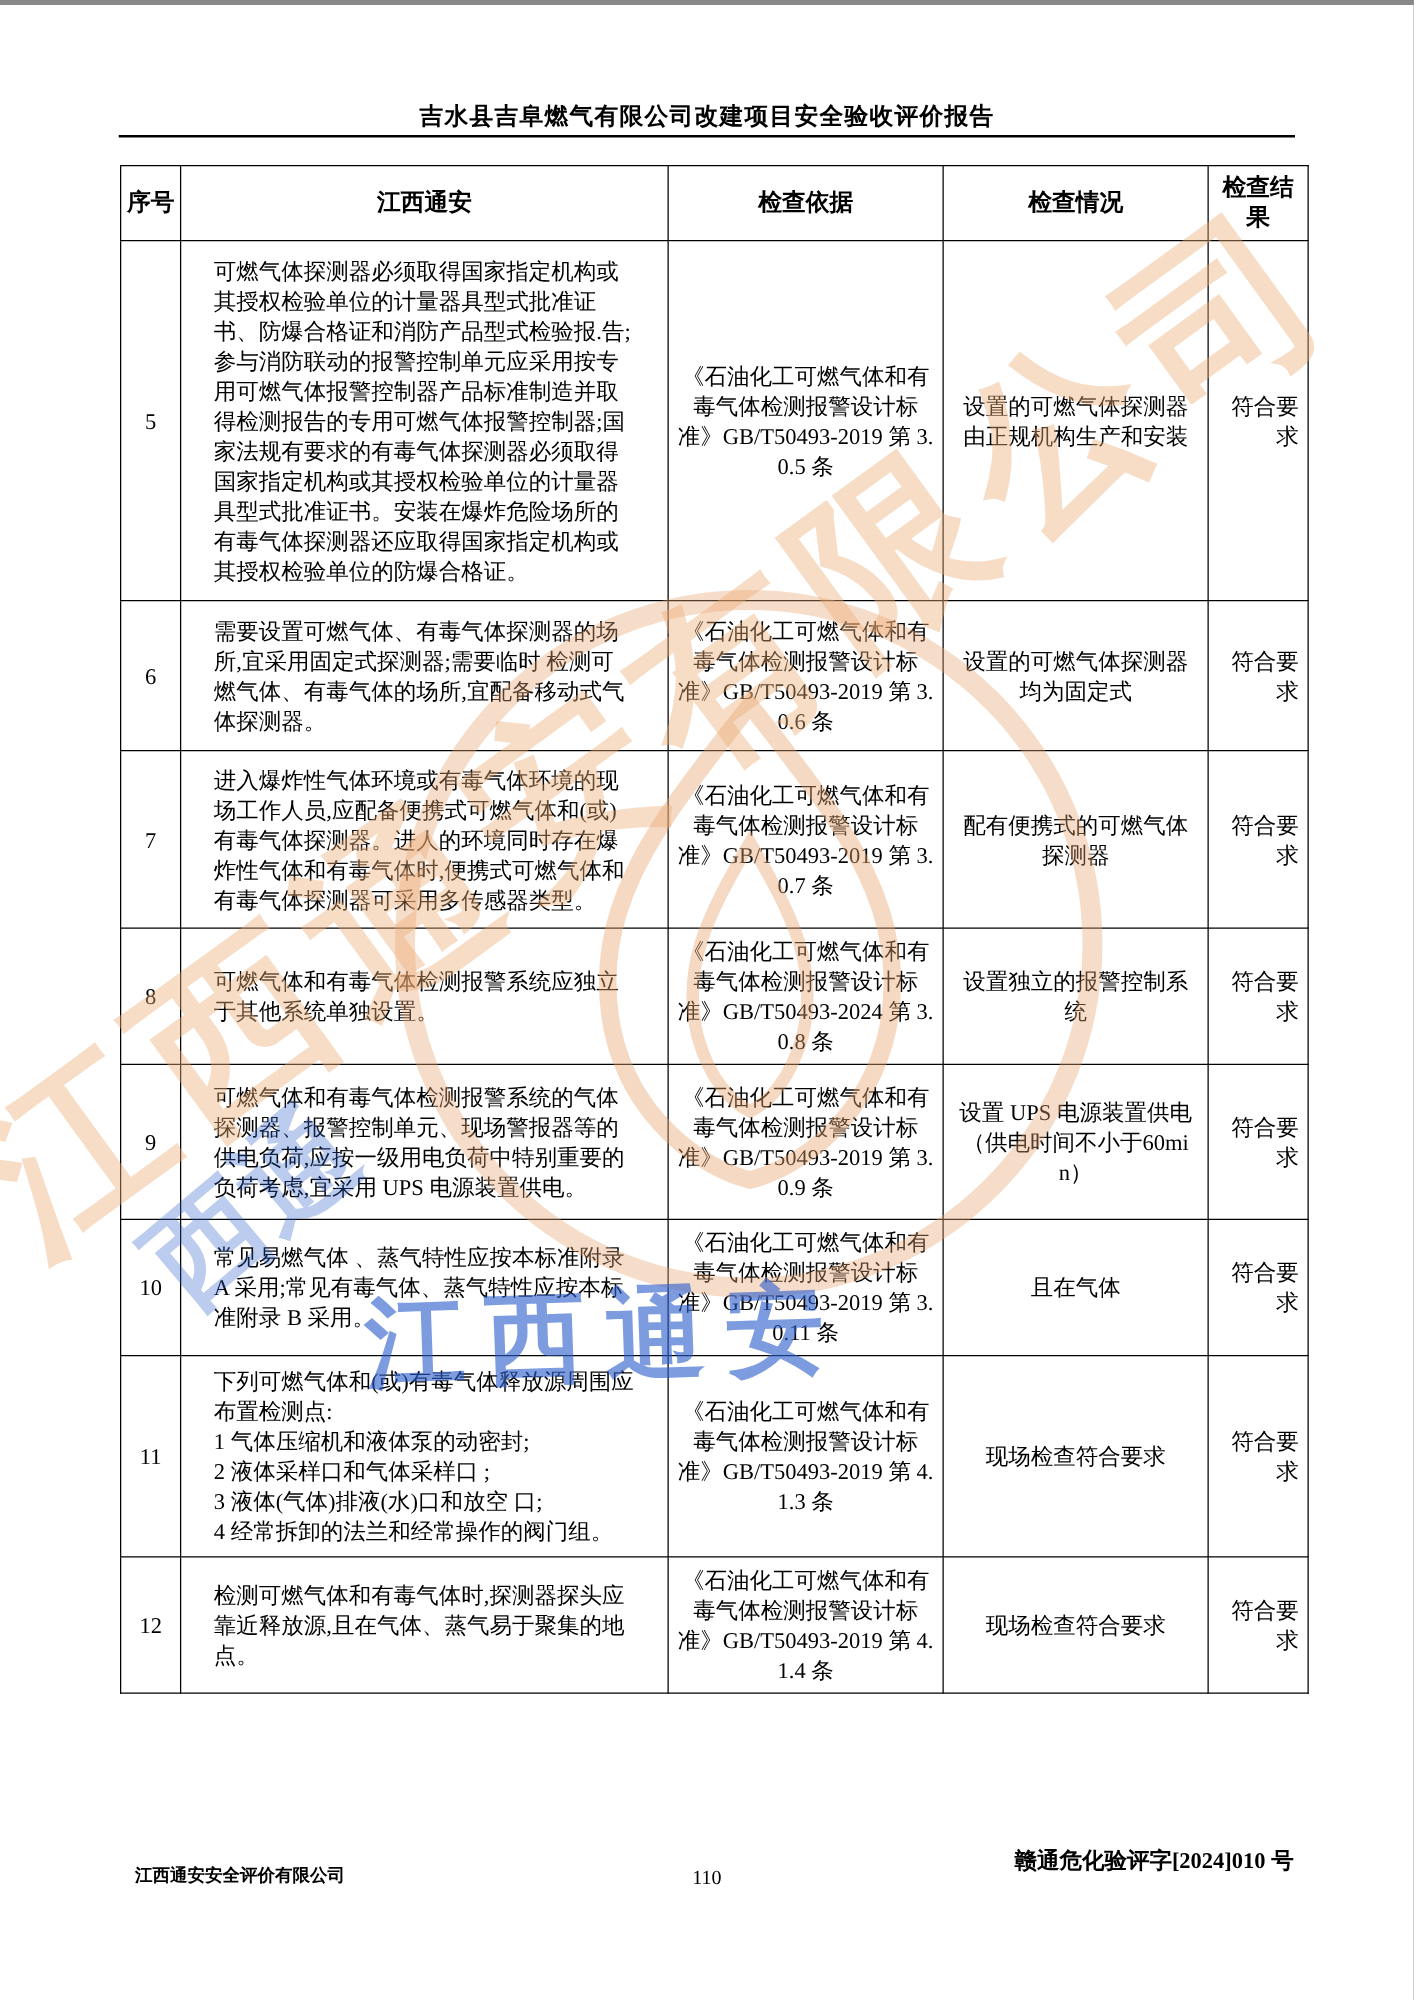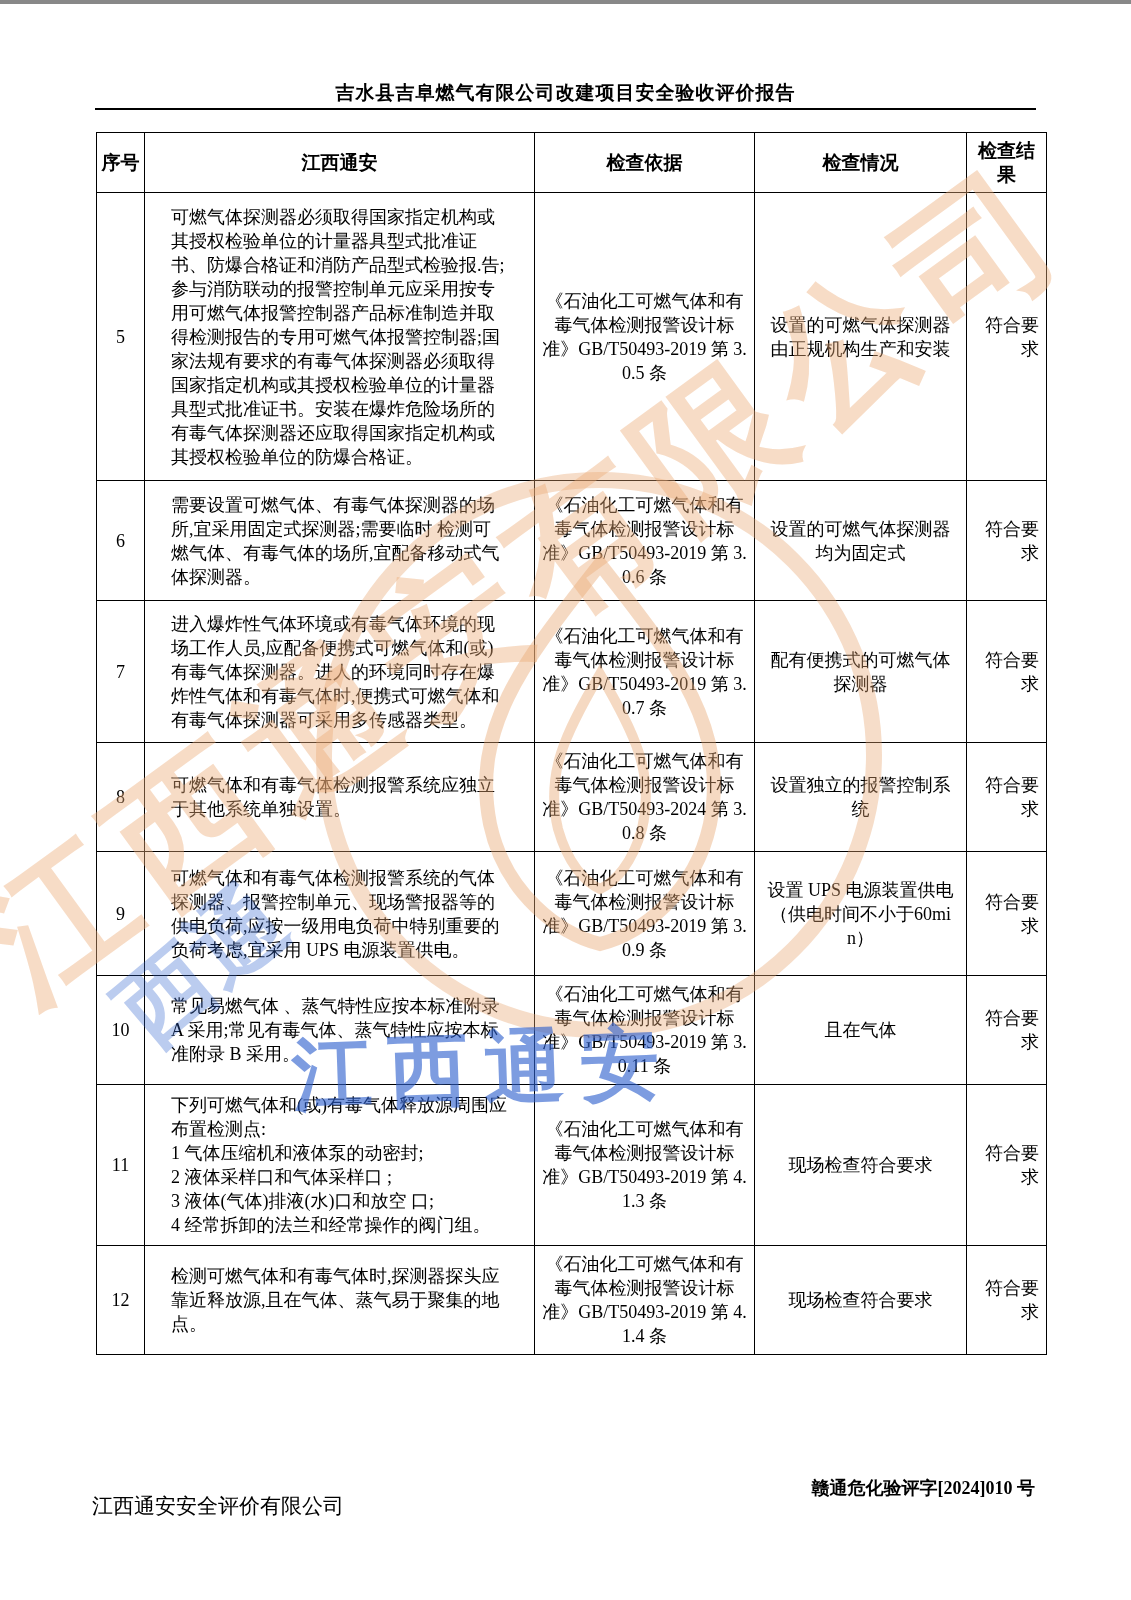--- a/index.html
+++ b/index.html
@@ -83,22 +83,22 @@
   .wm-blue-side {
     position: absolute; left: 110px; top: 900px;
     font-size: 92px; font-weight: bold;
     color: rgba(45, 95, 205, 0.32);
     white-space: nowrap;
     transform: rotate(-40deg);
   }
 
   
   .footer-left {
-    position: absolute; left: 92px; top: 1488px;
-    font-size: 21px; font-weight: normal;
+    position: absolute; left: 108px; top: 1488px;
+    font-size: 14px; font-weight: bold;
   }
   .footer-center {
     position: absolute; left: 0; top: 1490px; width: 100%;
     text-align: center; font-size: 16px;
   }
   .footer-right {
     position: absolute; right: 96px; top: 1472px;
     font-size: 18px; font-weight: bold; padding-left: 44px;
   }
 </style>
@@ -196,15 +196,16 @@
     <svg class="wm-flame" width="440" height="440" viewBox="0 0 440 440">
       <path d="M220 30 C 150 120, 90 190, 110 290 C 125 360, 180 400, 220 410 C 260 400, 315 360, 330 290 C 350 190, 290 120, 220 30 Z" fill="none" stroke="#e8a670" stroke-width="14"></path>
       <path d="M220 140 C 185 200, 165 240, 178 295 C 188 330, 205 348, 220 355 C 235 348, 252 330, 262 295 C 275 240, 255 200, 220 140 Z" fill="none" stroke="#e8a670" stroke-width="10"></path>
     </svg>
     <div class="wm-diagonal">江西通安有限公司</div>
     <div class="wm-blue-side">西通</div>
     <div class="wm-blue">江西通安</div>
   </div>
 
   <div class="footer-left">江西通安安全评价有限公司</div>
+  <div class="footer-center">110</div>
   <div class="footer-right">赣通危化验评字[2024]010 号</div>
 
 </div>
 
 </body></html>

